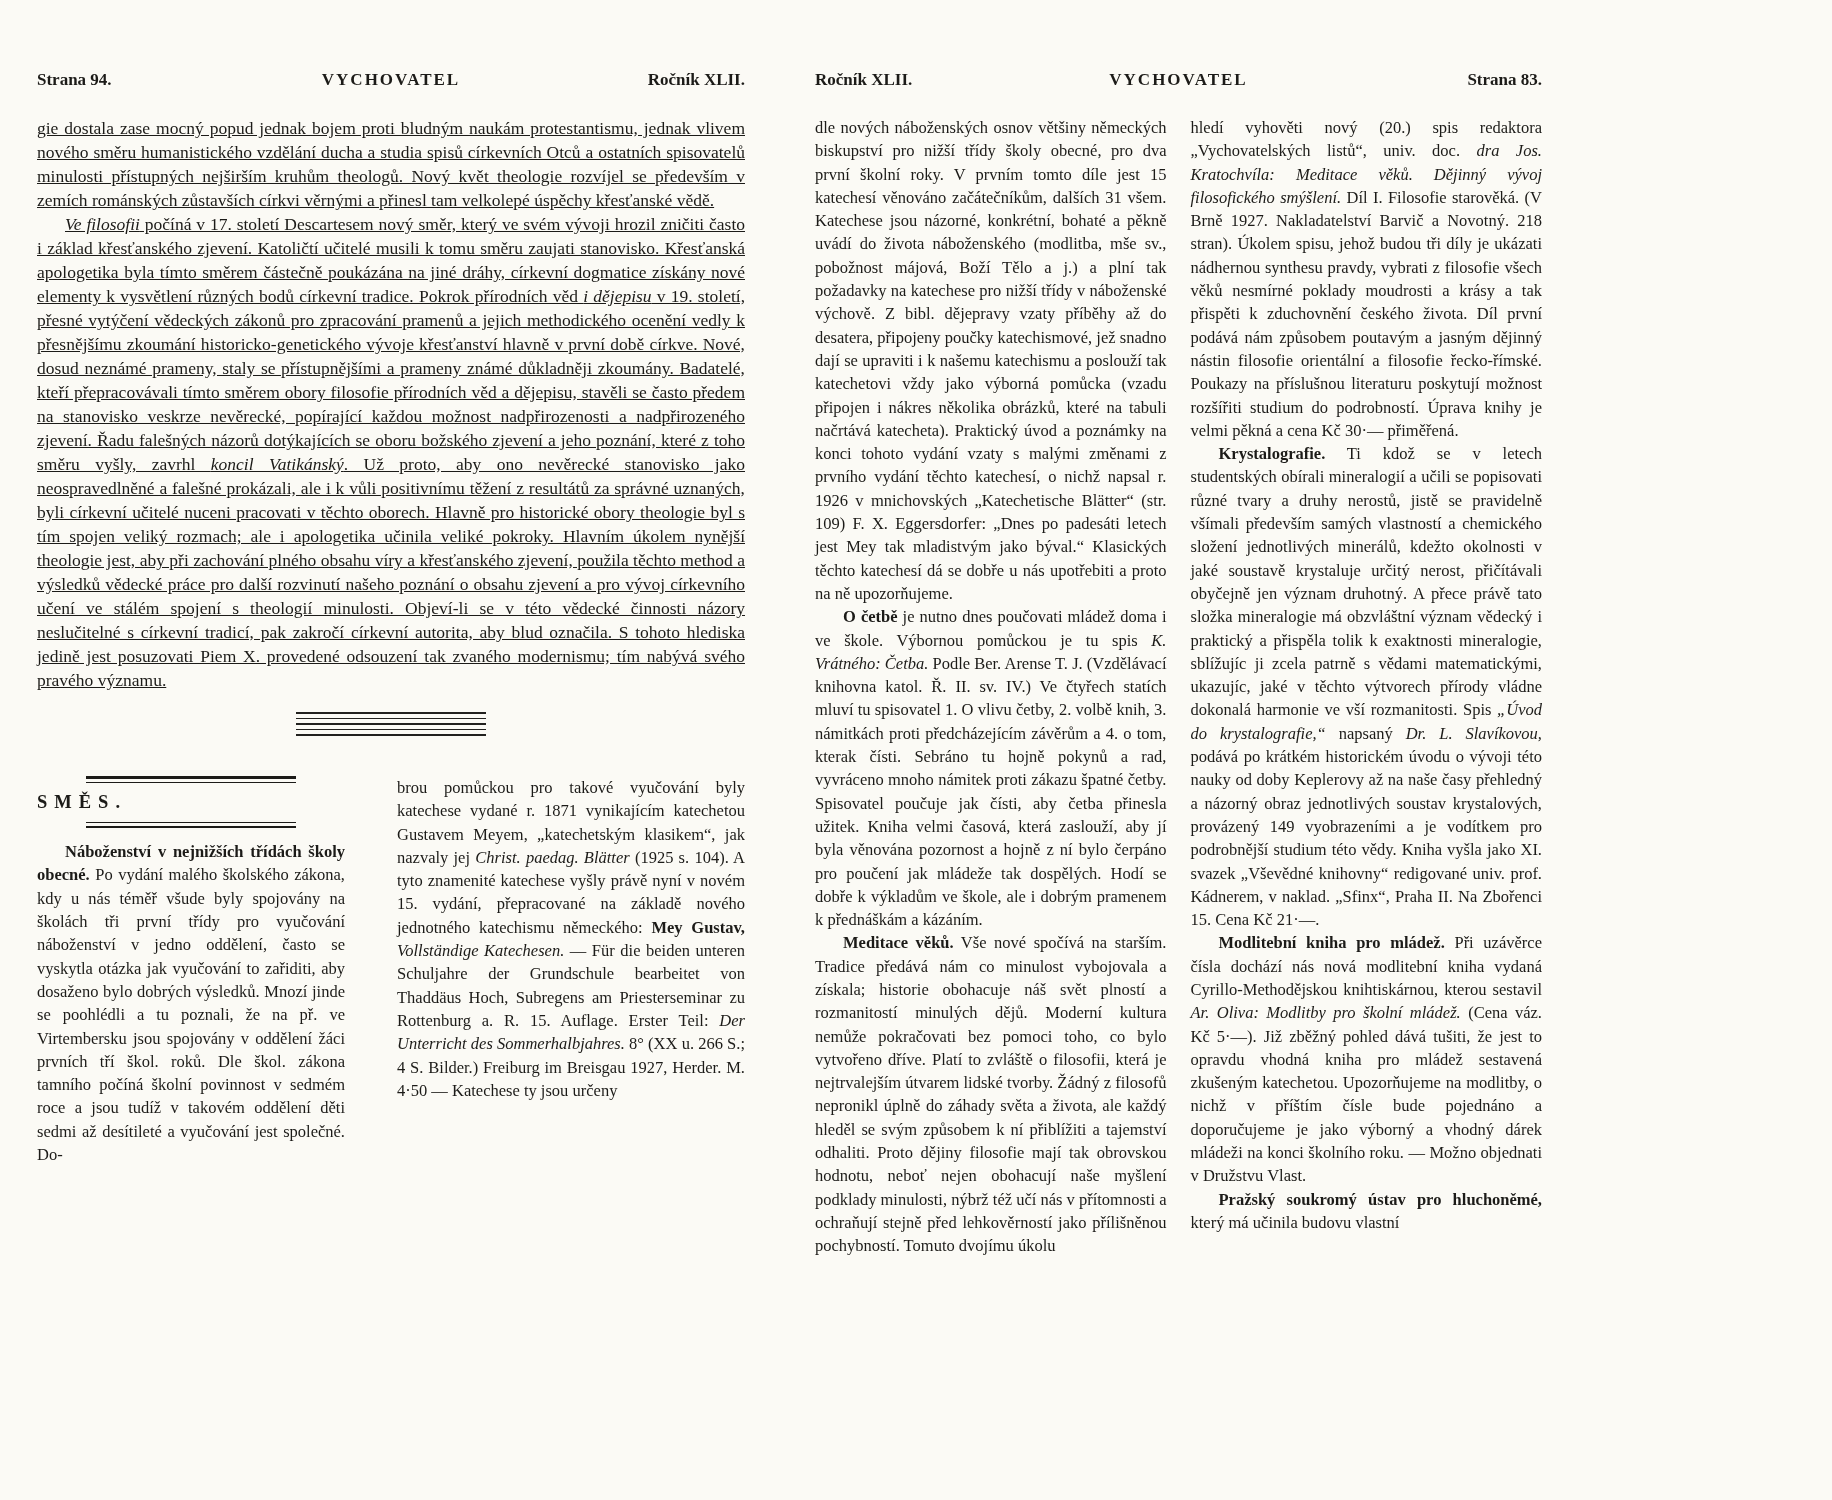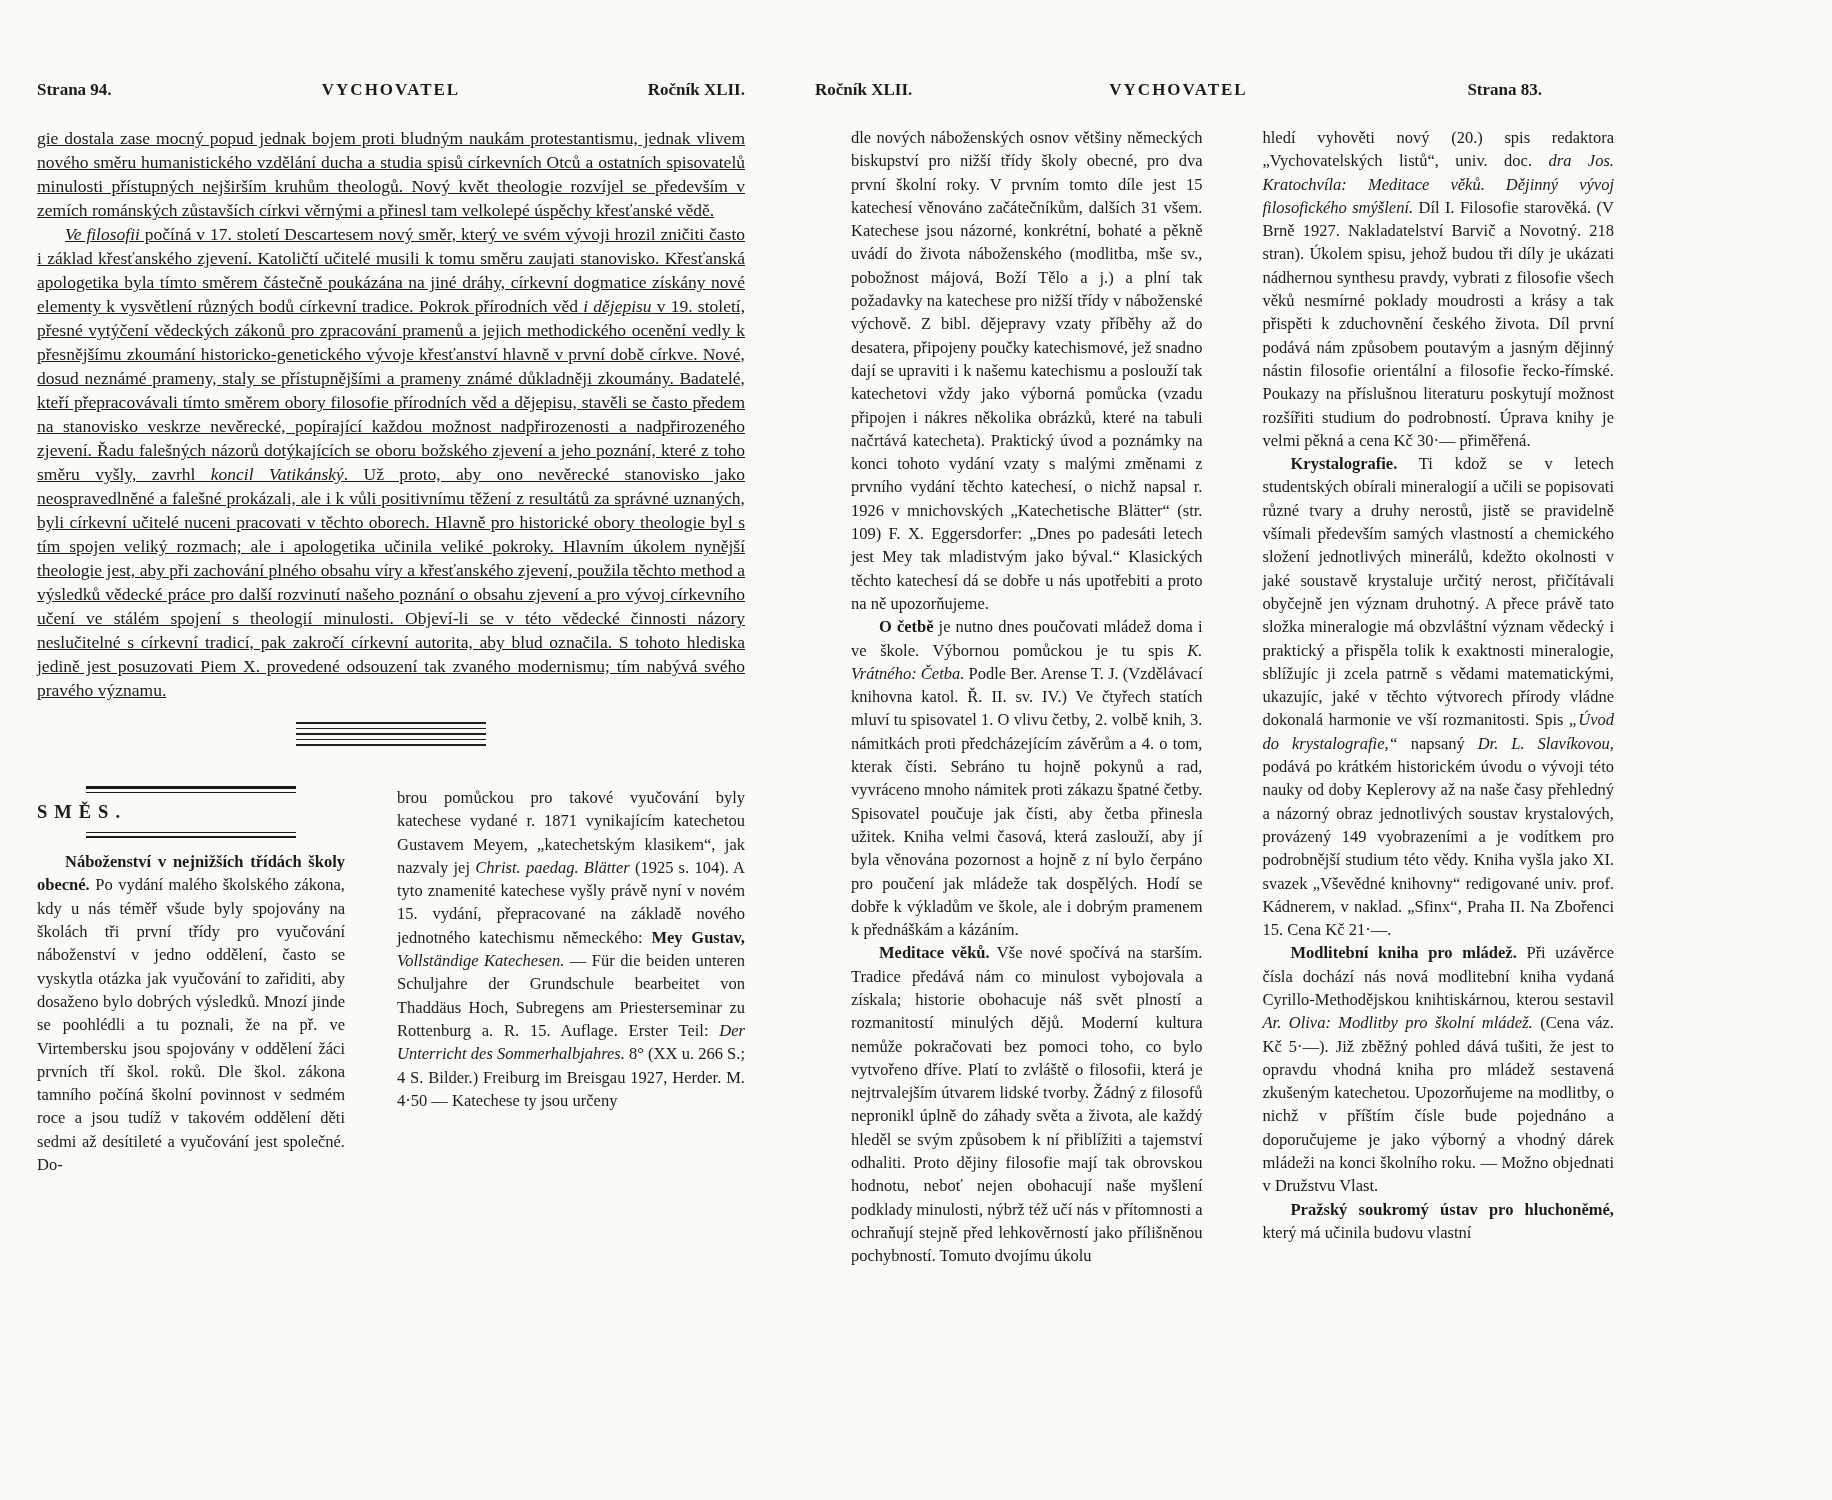--- a/index.html
+++ b/index.html
@@ -6,21 +6,21 @@
   html, body { margin: 0; padding: 0; }
   body {
     width: 1832px; height: 1500px;
     background: #fbfaf5;
     color: #1c1b18;
     font-family: "Liberation Serif", "DejaVu Serif", serif;
     overflow: hidden;
     position: relative;
   }
   .spread { position: absolute; inset: 0; }
-  .page { position: absolute; top: 80px; }
+  .page { position: absolute; top: 70px; }
   .page-left  { left: 37px;  width: 708px; }
   .page-right { left: 815px; width: 727px; }
 
   .page-header {
     display: grid; grid-template-columns: 1fr auto 1fr; align-items: baseline;
     font-size: 17px; font-weight: bold; margin-bottom: 26px;
   }
   .page-header .h-left   { justify-self: start; }
   .page-header .h-center { justify-self: center; letter-spacing: 2px; text-align: center; }
   .page-header .h-right  { justify-self: end; }
@@ -45,21 +45,21 @@
 
   .smes-head { margin-bottom: 12px; }
   .rule-pair { width: 68%; margin: 0 auto; }
   .rule-thick { height: 2.6px; background: #1c1b18; }
   .rule-thin  { height: 1px;   background: #1c1b18; margin-top: 3px; }
   .rule-pair.below .rule-thin { margin-top: 0; }
   .rule-pair.below .rule-thick { margin-top: 3px; }
   .smes-title { text-align: left; font-weight: bold; font-size: 18.5px; letter-spacing: 7px; margin: 9px 0; }
 
   .two-col { display: flex; gap: 24px; align-items: flex-start; }
-  .rp-col { width: calc((100% - 24px) / 2); flex: none; margin-left: 36px; }
+  .rp-col { width: calc((100% - 24px) / 2); flex: none; }
 </style>
 </head>
 <body>
 
 <div class="spread">
 
   <section class="page page-left">
     <header class="page-header">
       <span class="h-left">Strana 94.</span>
       <span class="h-center">VYCHOVATEL</span>

